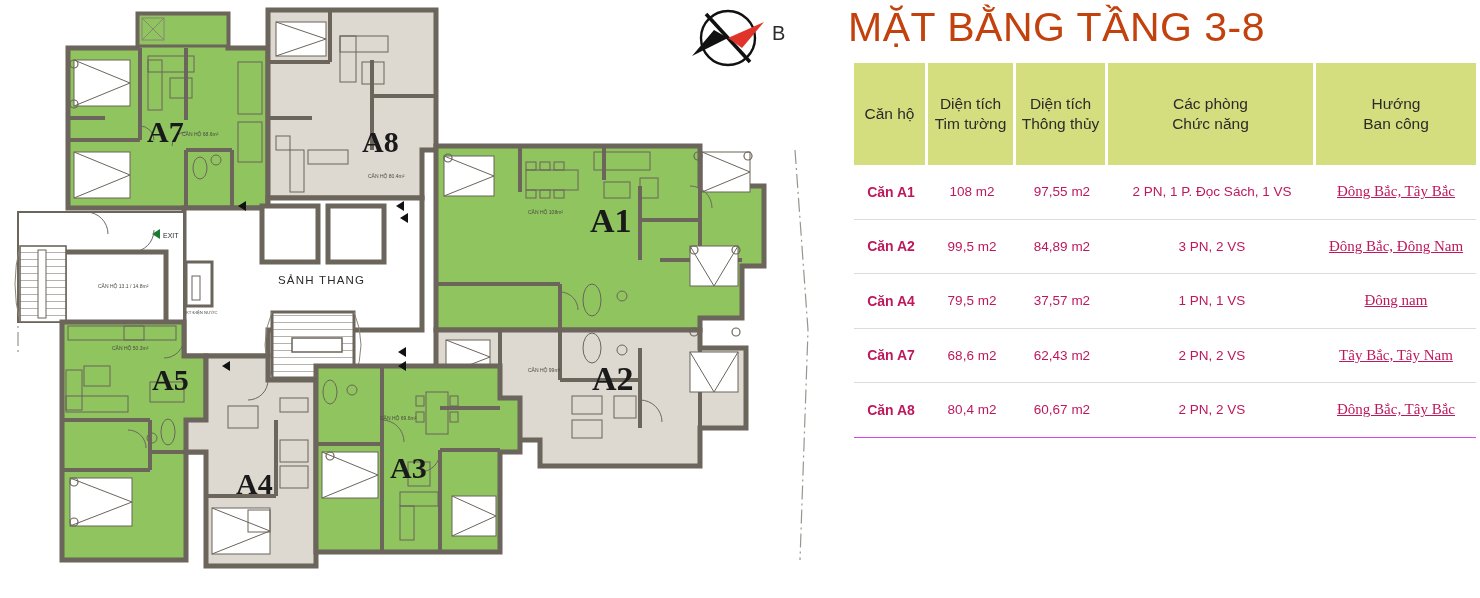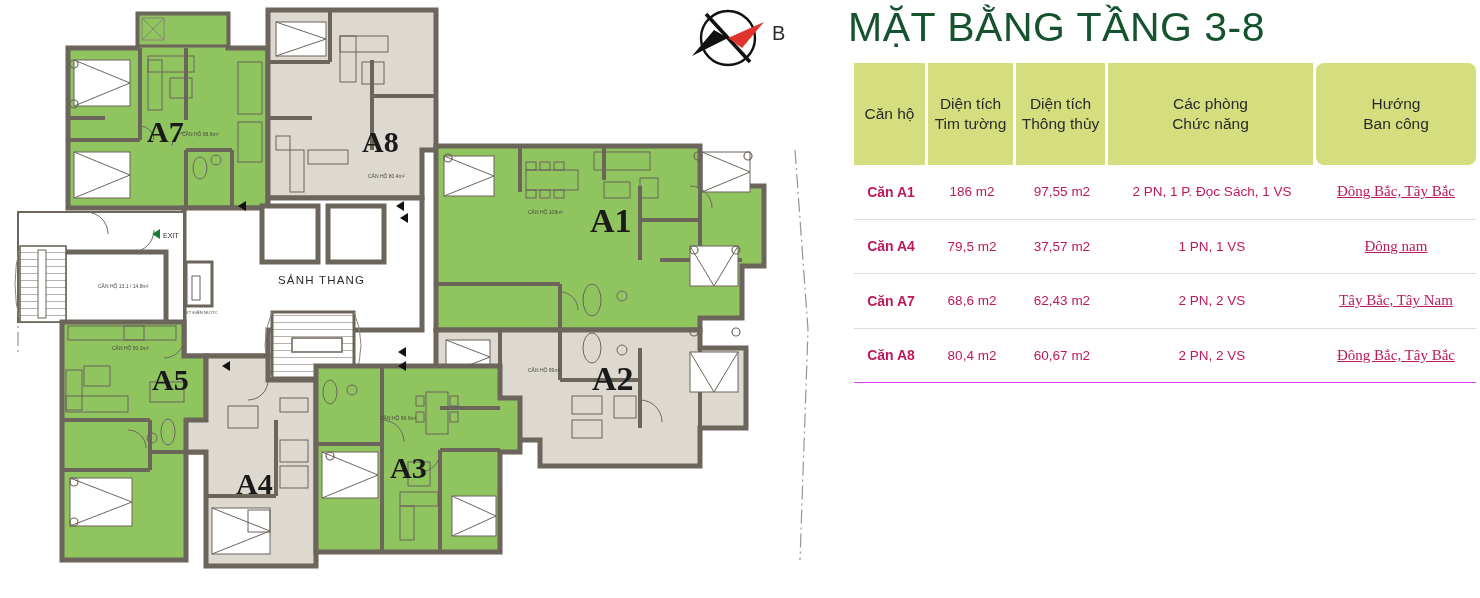--- a/index.html
+++ b/index.html
@@ -58,21 +58,21 @@
     width: 642px; height: 598px;
     padding: 0 10px 0 10px;
   }
   #plan-title {
     position: absolute;
     left: 10px; top: 4px;
     font-family: "Liberation Sans", sans-serif;
     font-size: 41px;
     font-weight: normal;
     letter-spacing: 0.5px;
-    color: #14532d;
+    color: #c2410c;
     white-space: nowrap;
   }
   #apt-table {
     position: absolute;
     left: 16px; top: 63px;
     width: 622px;
     border-collapse: separate;
     border-spacing: 0;
   }
   #apt-table thead th {
@@ -81,21 +81,21 @@
     font-family: "Liberation Sans", sans-serif;
     font-size: 15.5px;
     font-weight: normal;
     line-height: 1.32;
     height: 102px;
     vertical-align: middle;
     text-align: center;
     padding: 4px 2px;
     border-right: 3px solid #ffffff;
   }
-  #apt-table thead th:last-child { border-right: none; border-radius: 8px; }
+  #apt-table thead th:last-child { border-right: none; }
 
   #apt-table tbody td {
     font-family: "Liberation Sans", sans-serif;
     font-size: 13.5px;
     color: #be185d;
     height: 54.5px;
     vertical-align: middle;
     text-align: center;
     border-bottom: 1px solid #dcdcdc;
     padding: 2px 3px;
@@ -407,24 +407,31 @@
           </th>
           <th>
             <div>Hướng</div>
             <div>Ban công</div>
           </th>
         </tr>
       </thead>
       <tbody>
         <tr>
           <td class="c-apt">Căn A1</td>
-          <td>186  m2</td>
+          <td>108  m2</td>
           <td>97,55 m2</td>
           <td>2 PN, 1 P. Đọc Sách, 1 VS</td>
           <td class="c-dir">Đông Bắc, Tây Bắc</td>
+        </tr>
+        <tr>
+          <td class="c-apt">Căn A2</td>
+          <td>99,5 m2</td>
+          <td>84,89 m2</td>
+          <td>3 PN, 2 VS</td>
+          <td class="c-dir">Đông Bắc, Đông Nam</td>
         </tr>
         <tr>
           <td class="c-apt">Căn A4</td>
           <td>79,5 m2</td>
           <td>37,57 m2</td>
           <td>1 PN, 1 VS</td>
           <td class="c-dir">Đông nam</td>
         </tr>
         <tr>
           <td class="c-apt">Căn A7</td>

